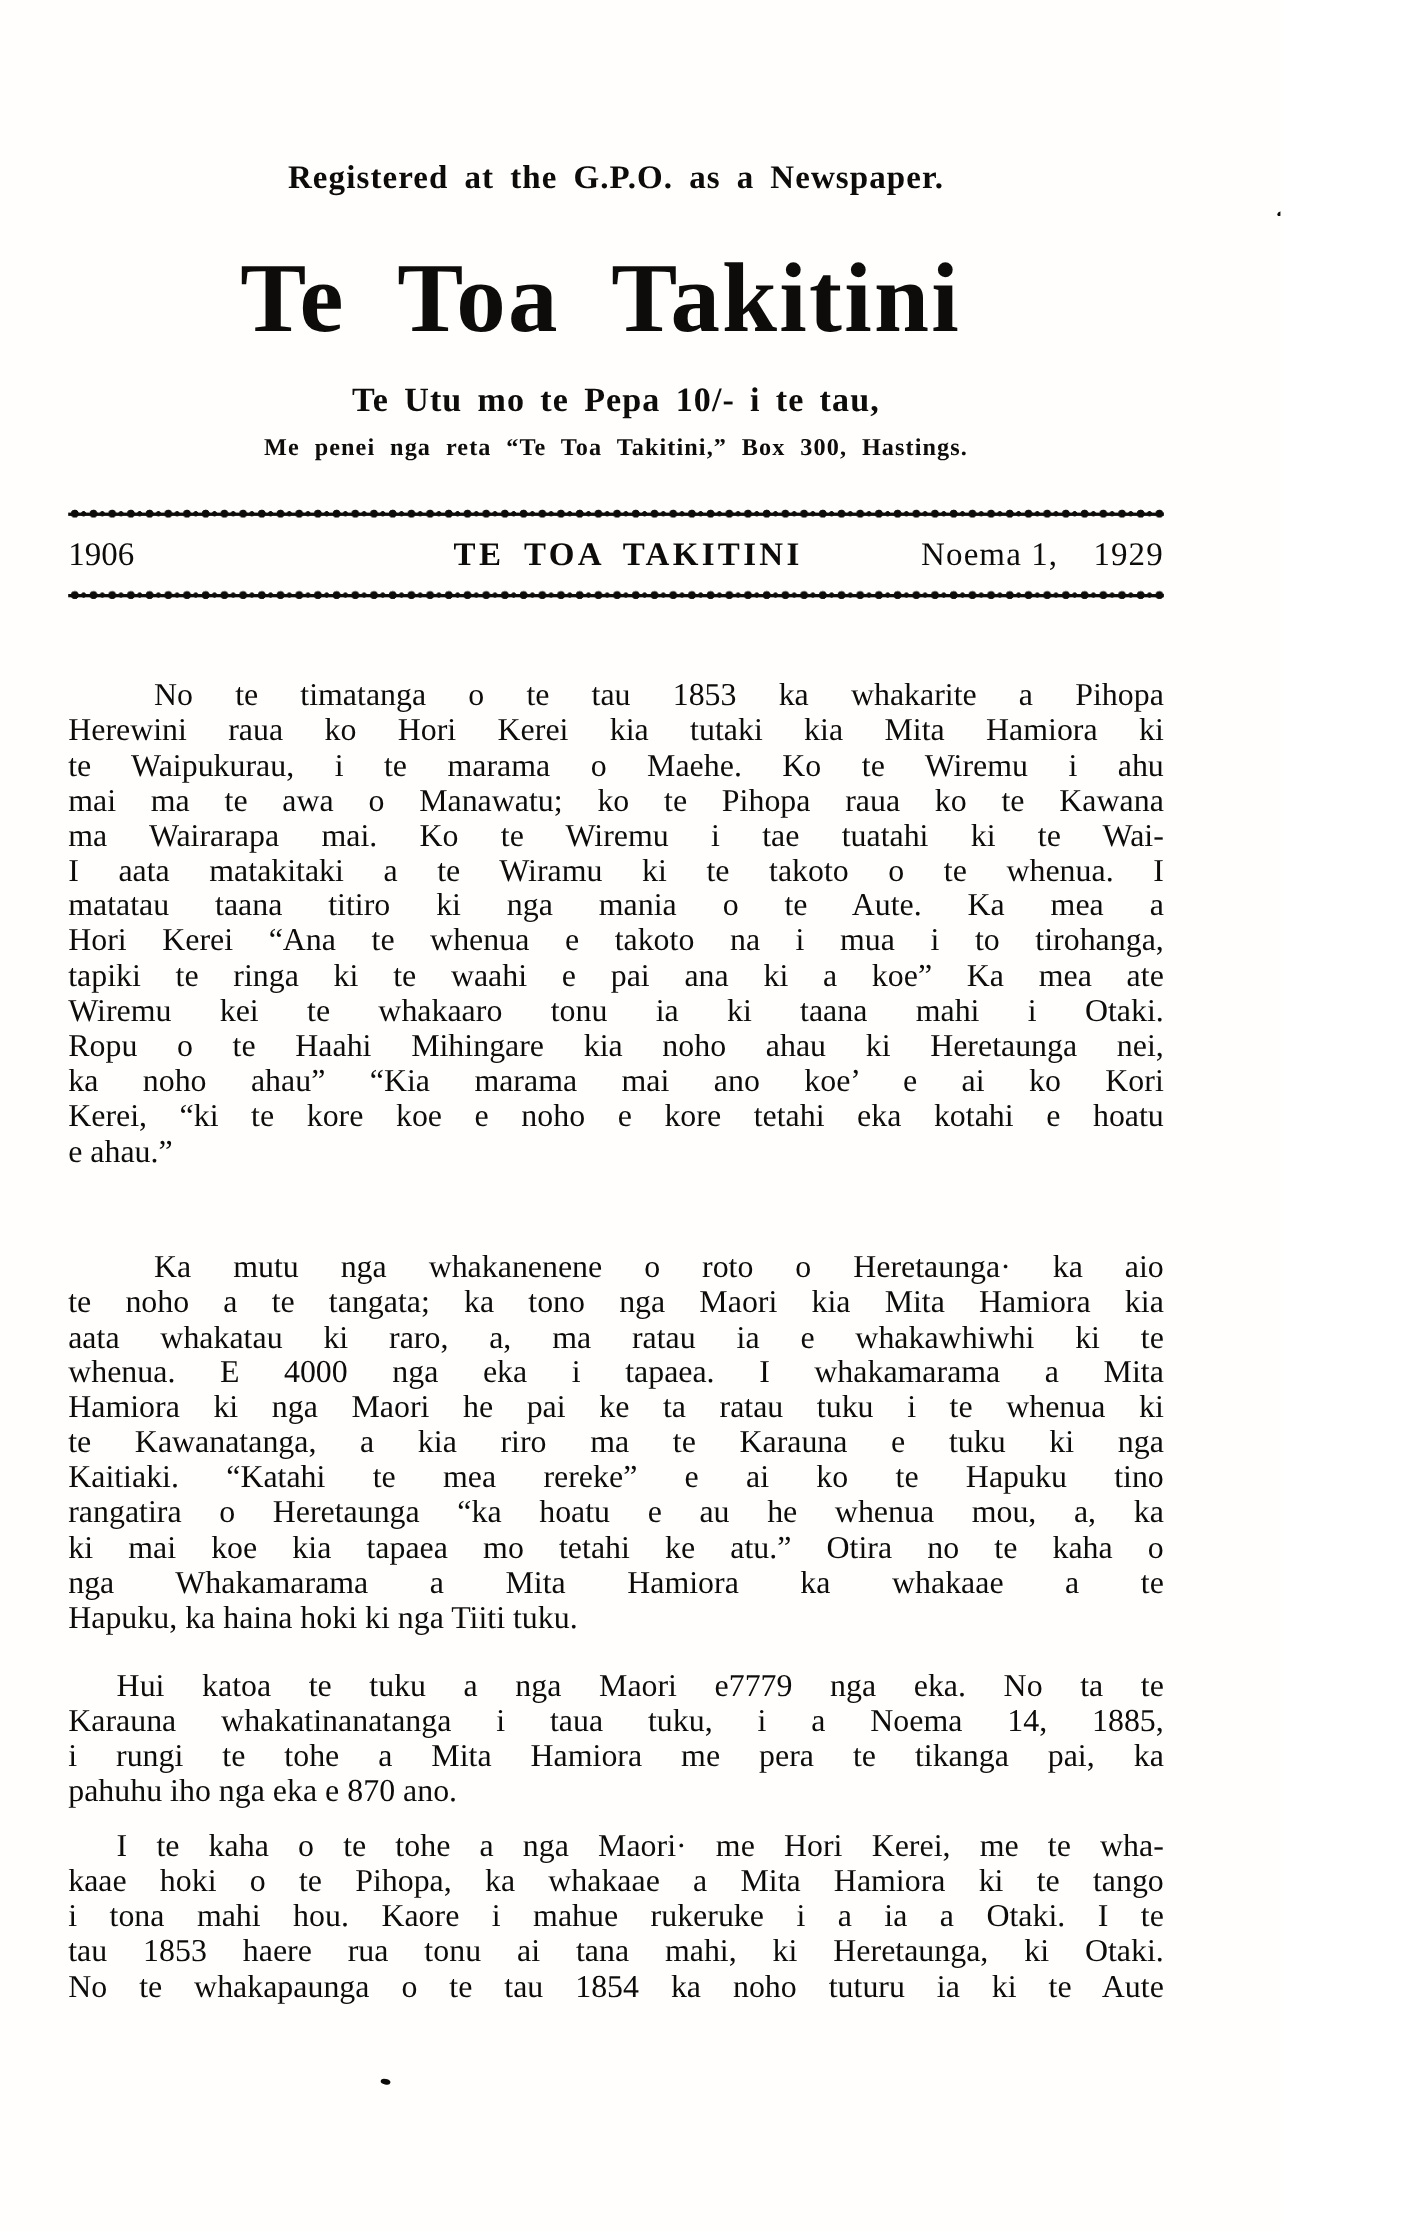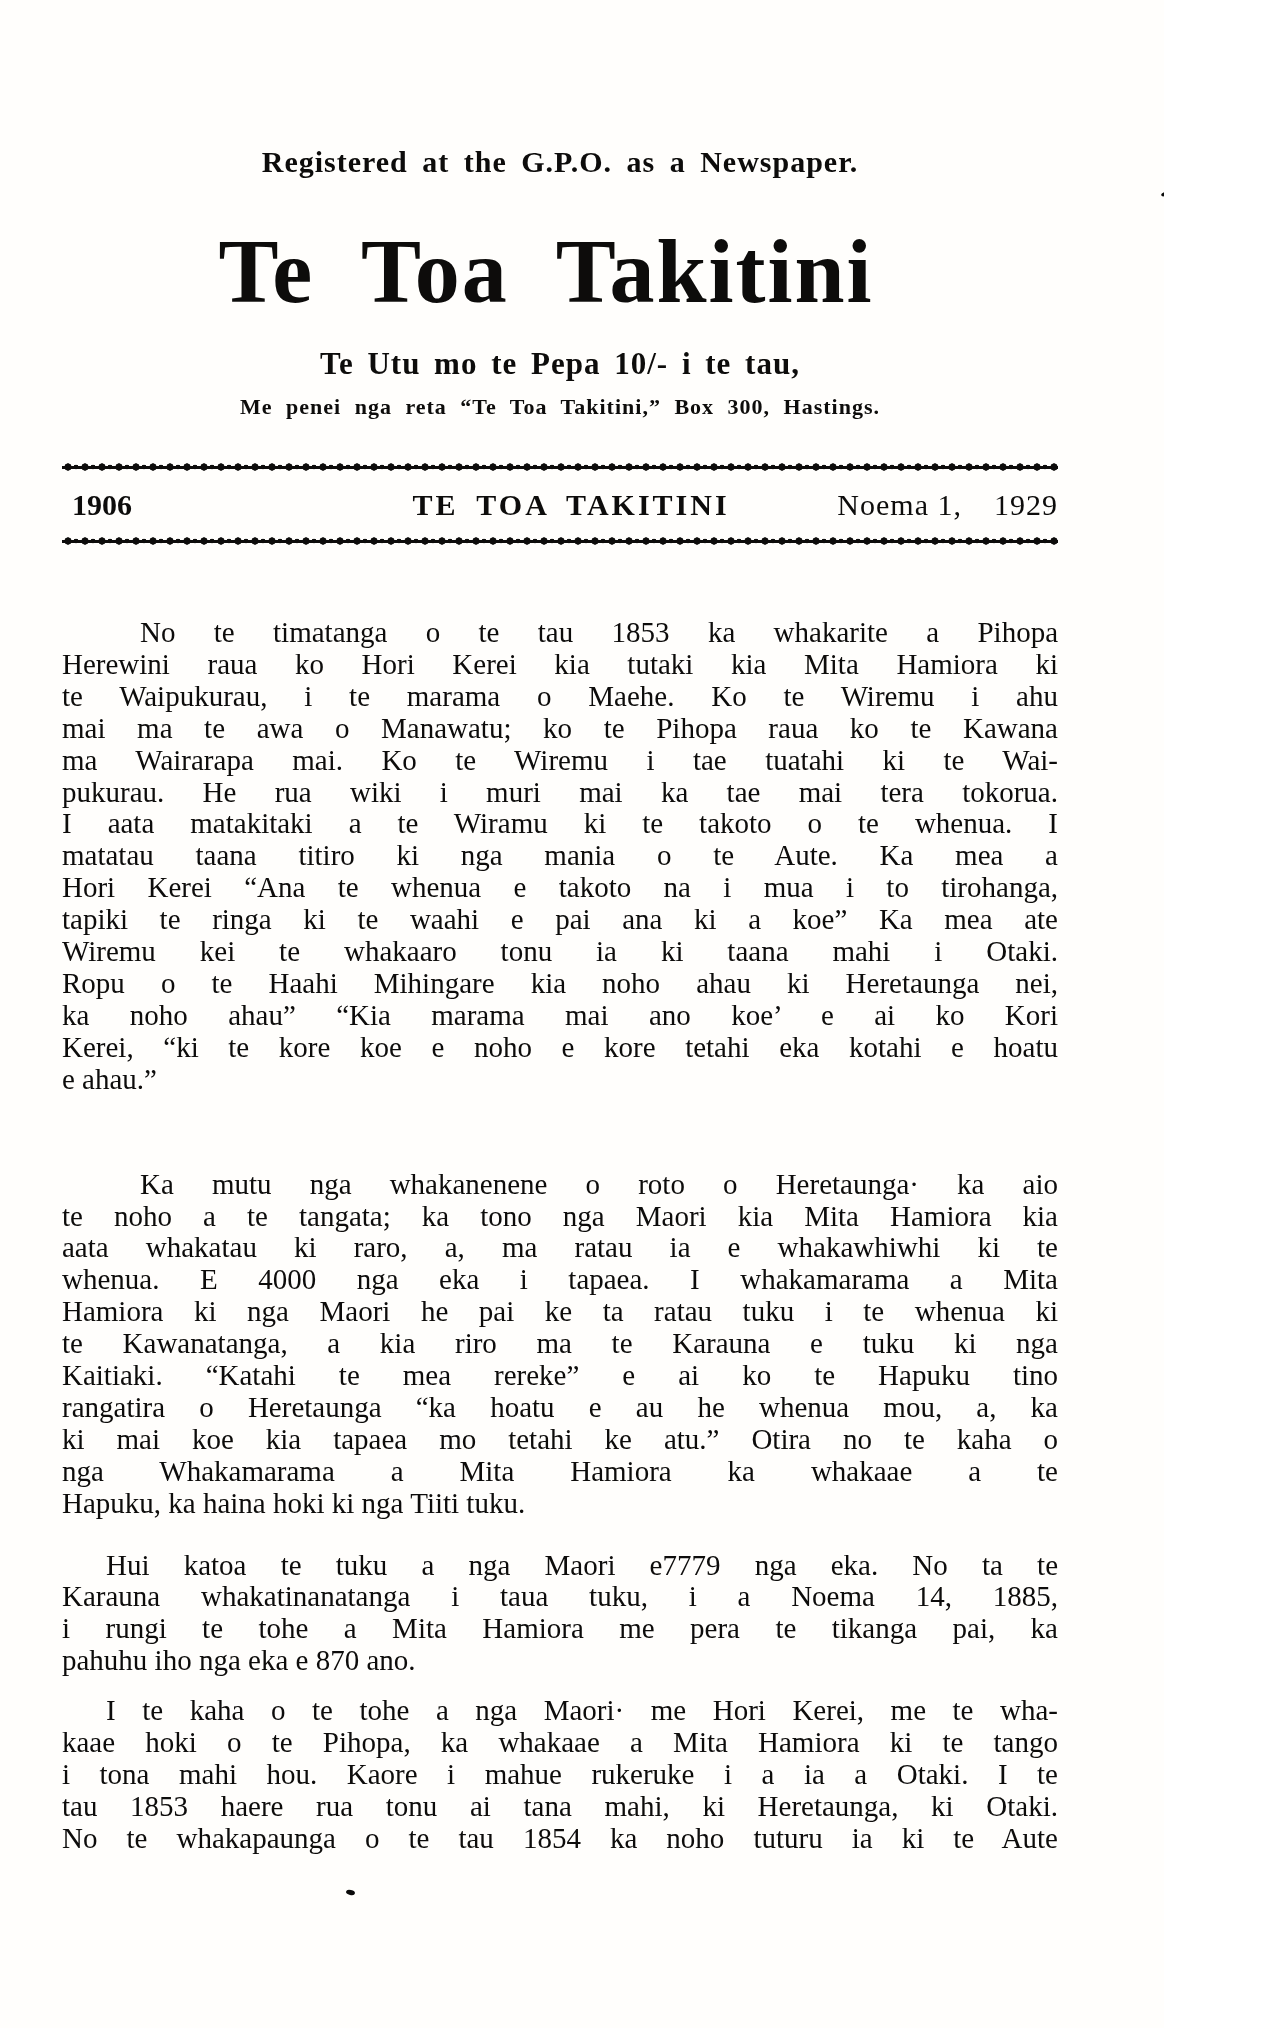--- a/index.html
+++ b/index.html
@@ -37,21 +37,21 @@
       radial-gradient(circle at 6px 5px, #0d0c0b 3.4px, rgba(0,0,0,0) 3.9px),
       radial-gradient(circle at 14px 5px, #0d0c0b 2.1px, rgba(0,0,0,0) 2.6px),
       linear-gradient(#0d0c0b, #0d0c0b);
     background-size:17px 11px, 17px 11px, 100% 3px;
     background-position:0 0, 0 0, 0 4px;
     background-repeat:repeat-x, repeat-x, no-repeat;
   }
   .rule2 { margin-top:12px; }
 
   .dateline { position:relative; margin-top:13px; height:38px; font-size:30px; line-height:38px; }
-  .dl-left  { position:absolute; left:10px; top:0; font-weight:bold; }
+  .dl-left  { position:absolute; left:0; top:0; font-weight:normal; }
   .dl-center{ display:block; text-align:center; padding-left:22px;
               font-weight:bold; letter-spacing:3px; word-spacing:8px; }
   .dl-right { position:absolute; right:0; top:0; letter-spacing:1px; }
 
   .body-text { margin-top:70px; font-size:29px; font-weight:normal; line-height:31.9px; }
   .line { text-align:justify; text-align-last:justify; white-space:nowrap; }
   .line.para-end { text-align-last:left; }
   .para + .para { margin-top:18px; }
   .para:nth-child(2) { margin-top:73px; }
   .para:nth-child(3) { margin-top:30px; }
@@ -115,21 +115,20 @@
 
     <div class="bead-rule rule2"></div>
 
     <div class="body-text">
         <div class="para indent-lg">
           <div class="line">No te timatanga o te tau 1853 ka whakarite a Pihopa</div>
           <div class="line">Herewini raua ko Hori Kerei kia tutaki kia Mita Hamiora ki</div>
           <div class="line">te Waipukurau, i te marama o Maehe. Ko te Wiremu i ahu</div>
           <div class="line">mai ma te awa o Manawatu; ko te Pihopa raua ko te Kawana</div>
           <div class="line">ma Wairarapa mai. Ko te Wiremu i tae tuatahi ki te Wai-</div>
-          <div class="line">pukurau. He rua wiki i muri mai ka tae mai tera tokorua.</div>
           <div class="line">I aata matakitaki a te Wiramu ki te takoto o te whenua. I</div>
           <div class="line">matatau taana titiro ki nga mania o te Aute. Ka mea a</div>
           <div class="line">Hori Kerei “Ana te whenua e takoto na i mua i to tirohanga,</div>
           <div class="line">tapiki te ringa ki te waahi e pai ana ki a koe” Ka mea ate</div>
           <div class="line">Wiremu kei te whakaaro tonu ia ki taana mahi i Otaki.</div>
           <div class="line">Ropu o te Haahi Mihingare kia noho ahau ki Heretaunga nei,</div>
           <div class="line">ka noho ahau” “Kia marama mai ano koe’ e ai ko Kori</div>
           <div class="line">Kerei, “ki te kore koe e noho e kore tetahi eka kotahi e hoatu</div>
           <div class="line para-end">e ahau.”</div>
         </div>

